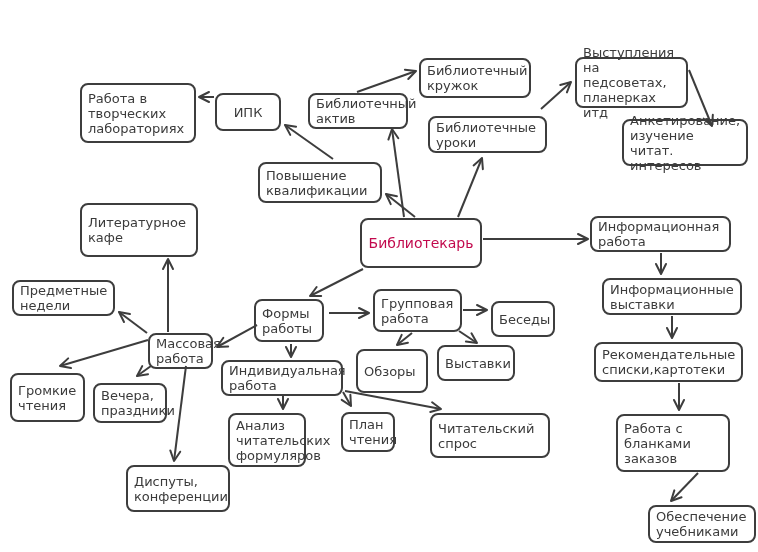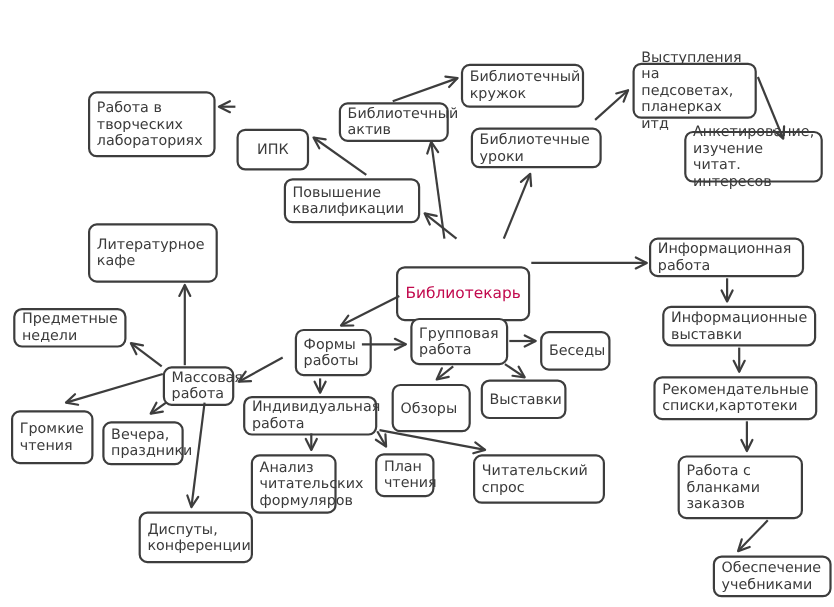--- a/index.html
+++ b/index.html
@@ -20,21 +20,21 @@
     background:#ffffff;
     border:2px solid #3d3d3d;
     border-radius:8px;
     padding:16px 6px;
     display:flex;flex-direction:column;justify-content:center;
     font-size:13px;line-height:15px;
     color:#3b3b3b;
     white-space:pre-line;
     z-index:1;
   }
-  .node.center{align-items:center;text-align:left;margin-top:24px;}
+  .node.center{align-items:center;text-align:left;}
   .node.accent{font-size:14px;}
   #edges{
     position:absolute;left:0;top:0;width:758px;height:552px;
     z-index:2;pointer-events:none;
   }
   #edges line{stroke:#3d3d3d;stroke-width:2;}
 </style>
 </head>
 <body>
 
@@ -59,21 +59,21 @@
 интересов</div>
       <div class="node" style="left: 258px; top: 162px; width: 124px; height: 41px;">Повышение
 квалификации</div>
       <div class="node" style="left: 80px; top: 203px; width: 118px; height: 54px;">Литературное
 кафе</div>
       <div class="node accent center" style="left: 360px; top: 218px; width: 122px; height: 50px; color: rgb(194, 9, 77);">Библиотекарь</div>
       <div class="node" style="left: 590px; top: 216px; width: 141px; height: 36px;">Информационная
 работа</div>
       <div class="node" style="left: 12px; top: 280px; width: 103px; height: 35px;">Предметные
 недели</div>
-      <div class="node" style="left: 268px; top: 299px; width: 70px; height: 43px;">Формы
+      <div class="node" style="left: 254px; top: 299px; width: 70px; height: 43px;">Формы
 работы</div>
       <div class="node" style="left: 373px; top: 289px; width: 89px; height: 43px;">Групповая
 работа</div>
       <div class="node" style="left: 491px; top: 301px; width: 64px; height: 22px;">Беседы</div>
       <div class="node" style="left: 602px; top: 278px; width: 140px; height: 37px;">Информационные
 выставки</div>
       <div class="node" style="left: 148px; top: 333px; width: 65px; height: 32px;">Массовая
 работа</div>
       <div class="node" style="left: 356px; top: 349px; width: 72px; height: 44px;">Обзоры</div>
       <div class="node" style="left: 437px; top: 345px; width: 78px; height: 25px;">Выставки</div>

